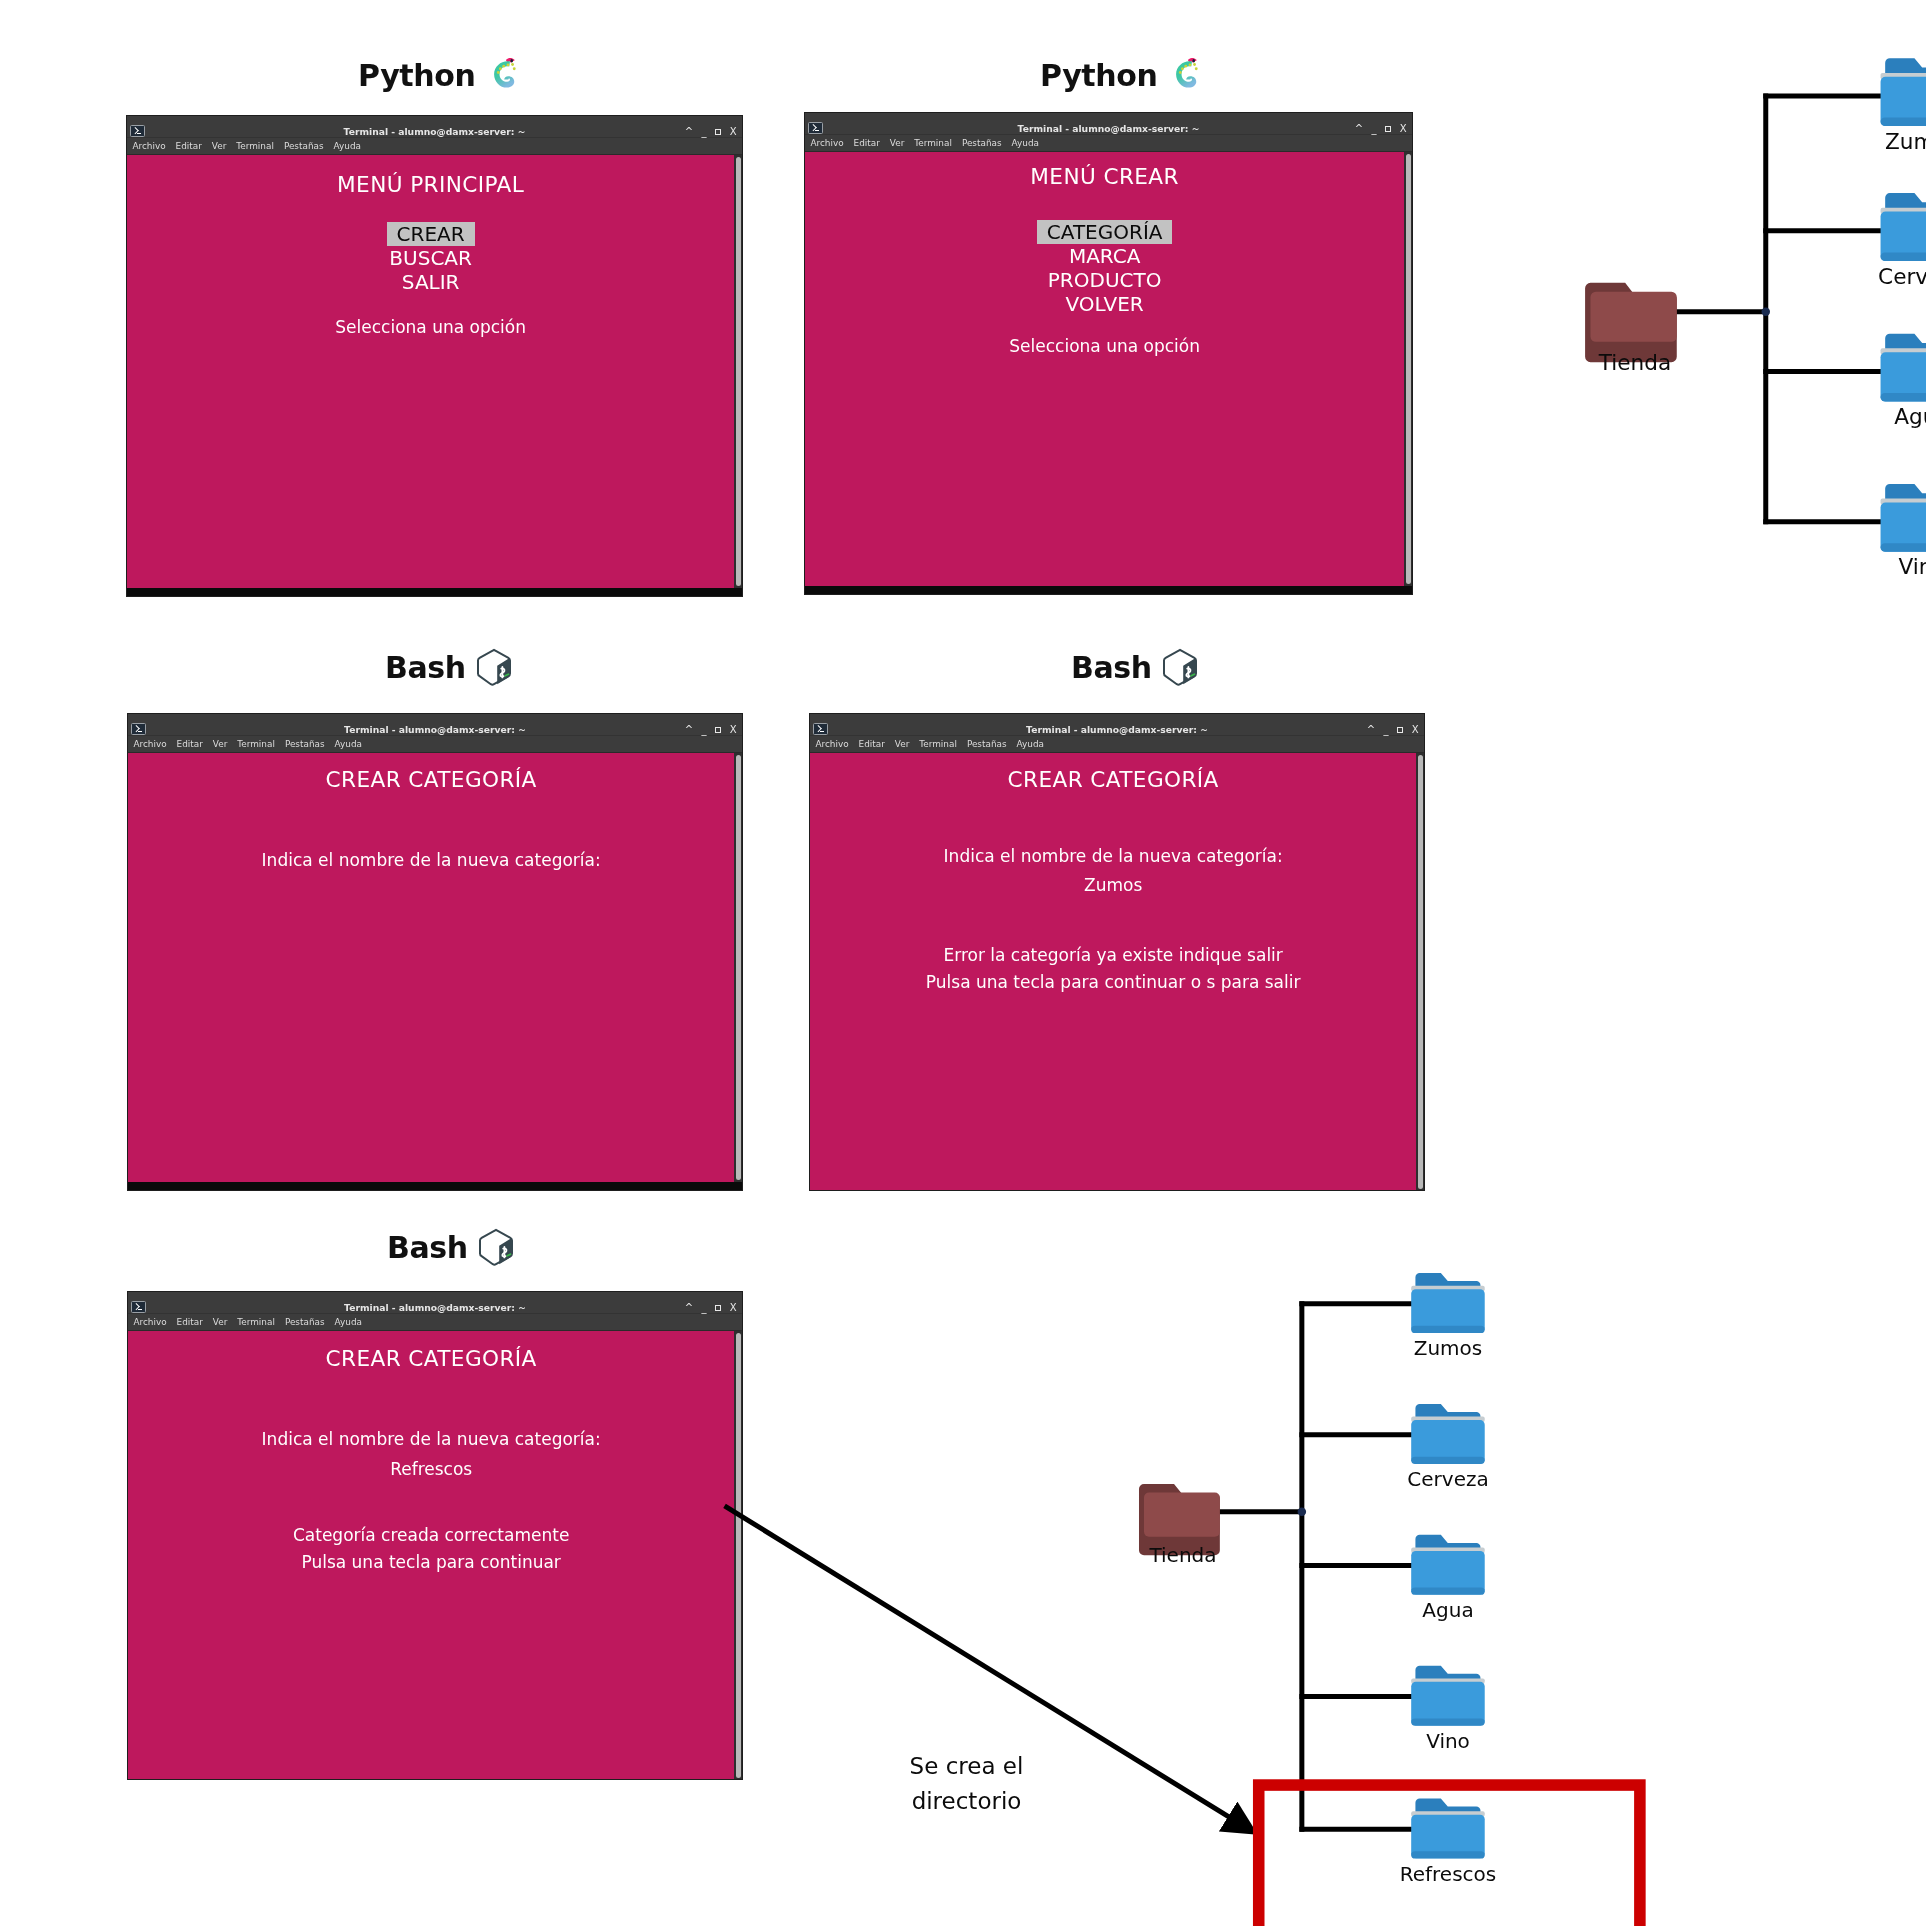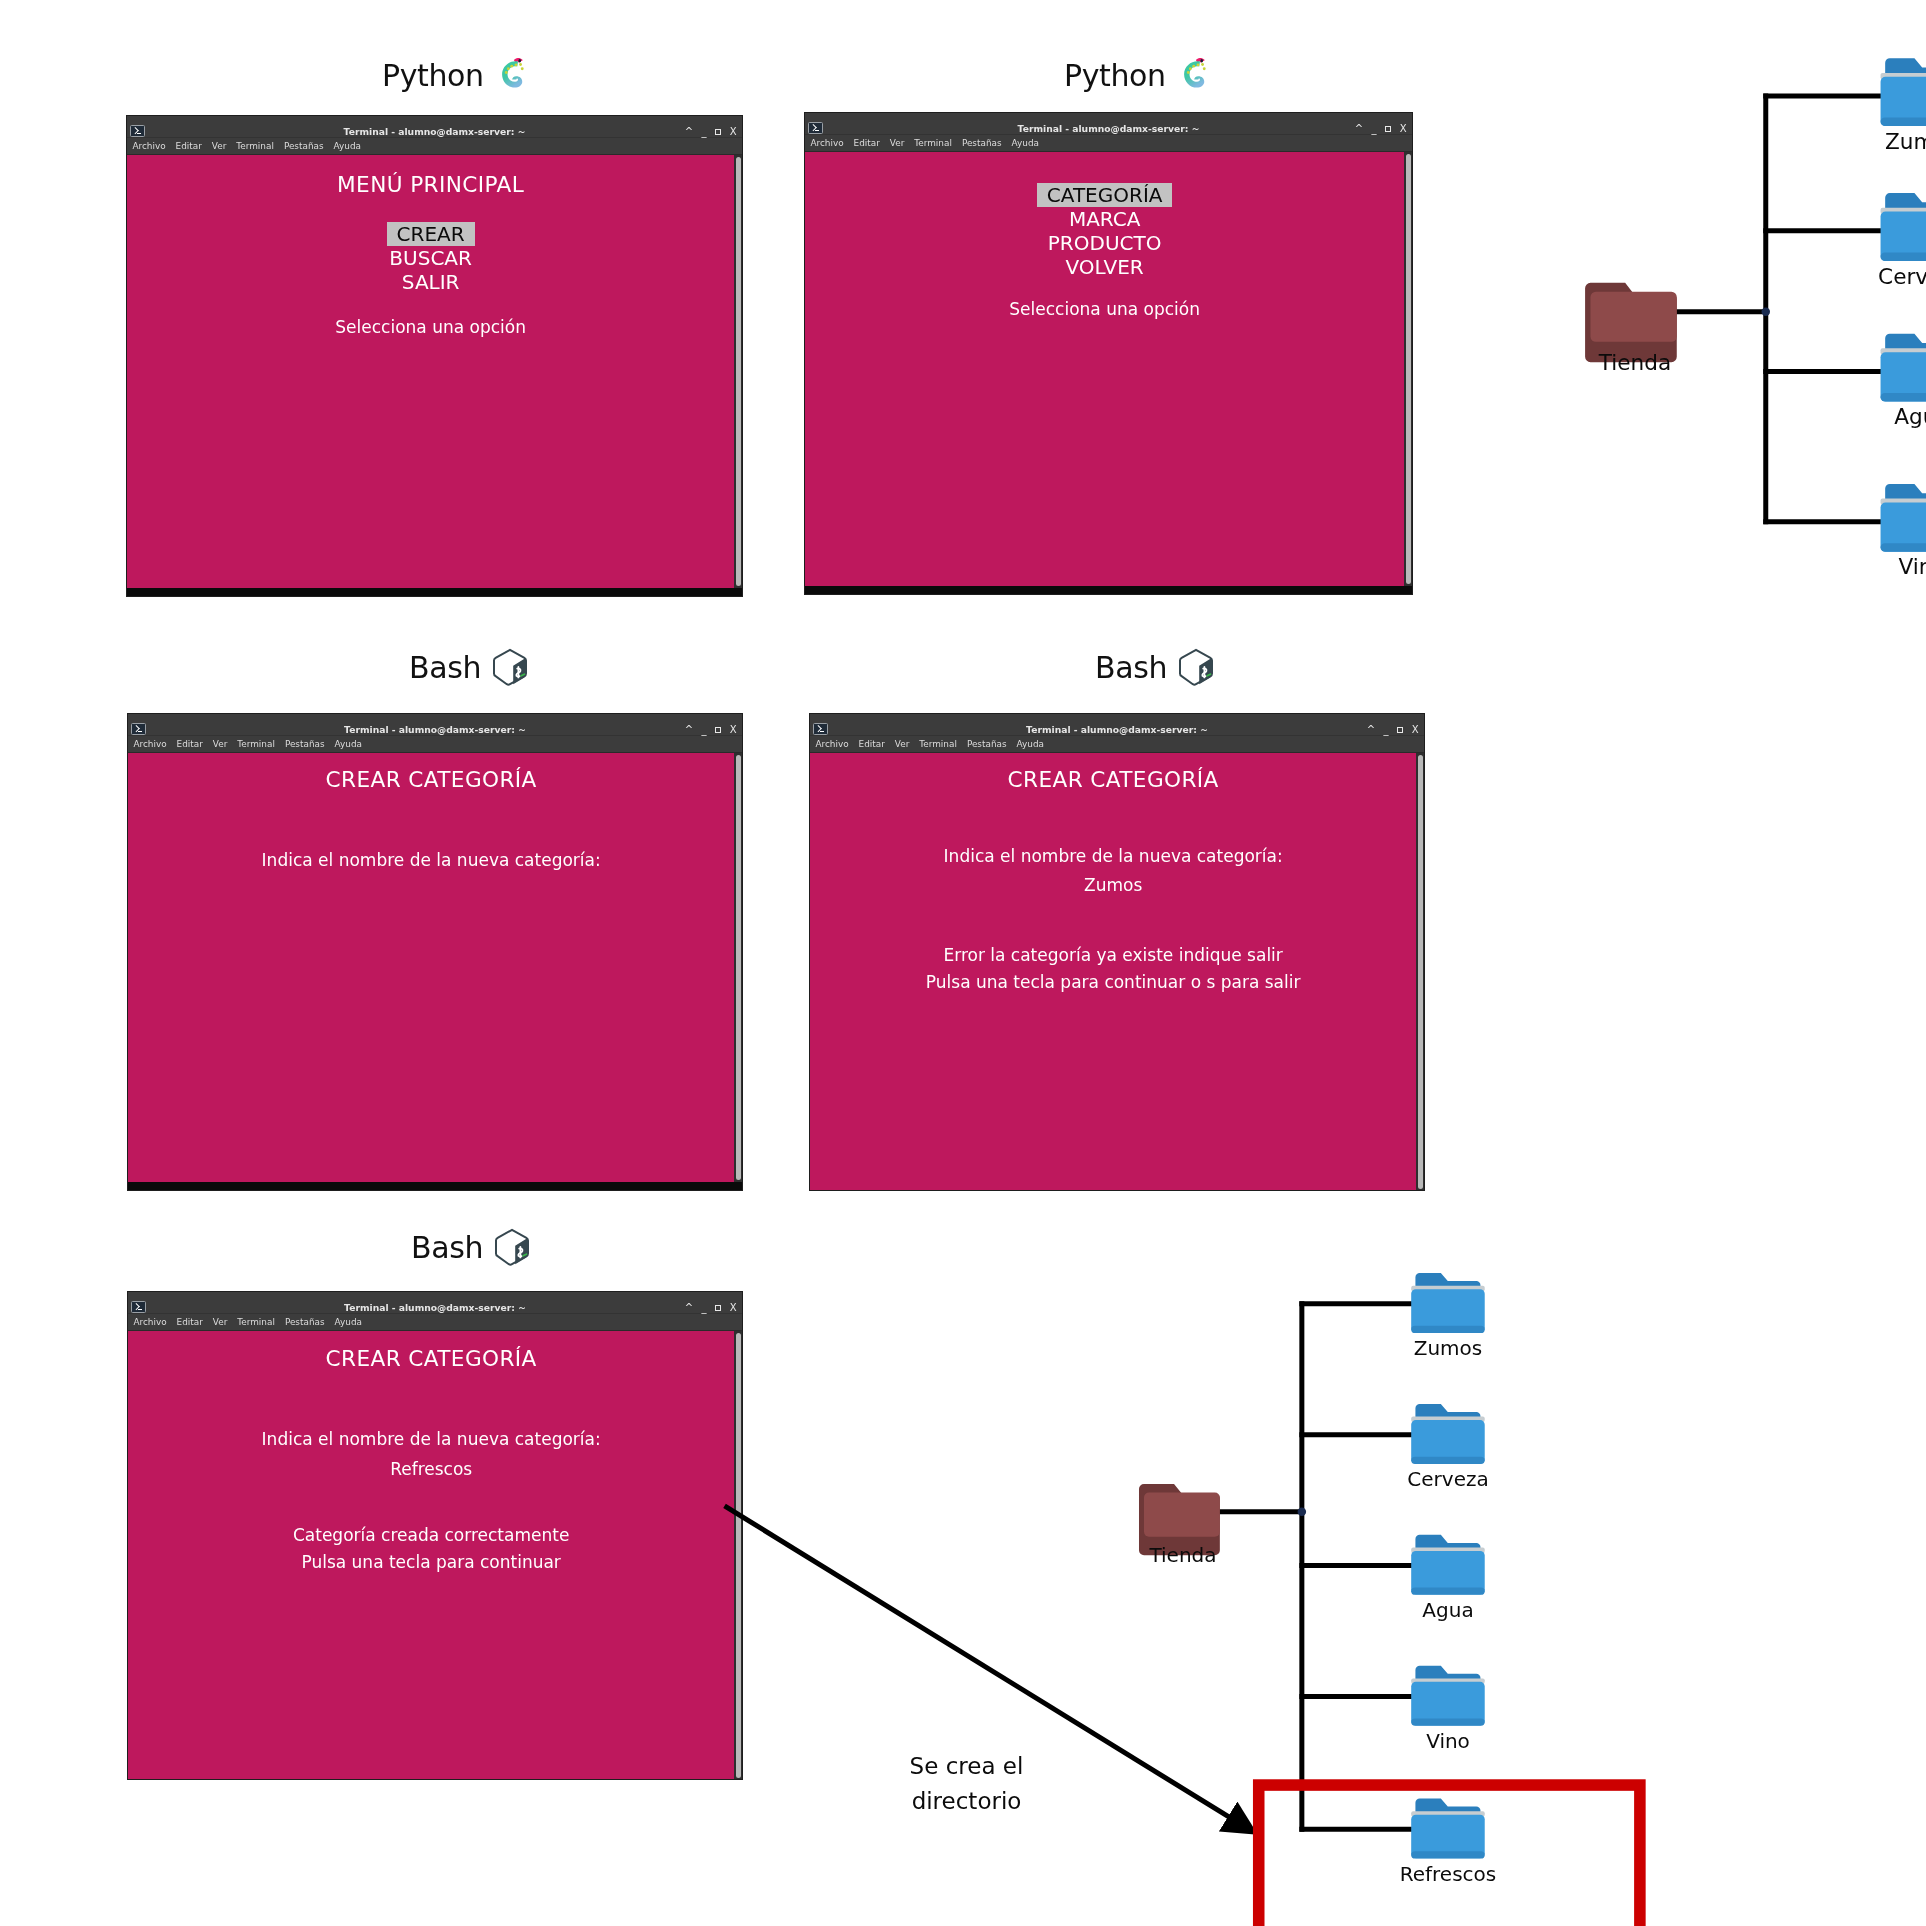--- a/index.html
+++ b/index.html
@@ -22,24 +22,23 @@
   .tech-label {
     position: absolute;
     display: flex;
     align-items: center;
     gap: 8.5px;
     white-space: nowrap;
   }
   .tech-label .tech-text {
     font-family: "DejaVu Sans", sans-serif;
     font-size: 30px;
-    font-weight: 400;
+    font-weight: 700;
     color: #111111;
     letter-spacing: -0.4px;
-    margin-left: 24px;
   }
 
   
   .python-logo { width: 42px; height: 42px; display:block; }
   .bash-logo   { width: 40px; height: 40px; display:block; }
 
   
   .terminal {
     position: absolute;
     background: #2e2e2e;
@@ -307,20 +306,21 @@
   <div class="menubar">
     <span class="mi">Archivo</span>
     <span class="mi">Editar</span>
     <span class="mi">Ver</span>
     <span class="mi">Terminal</span>
     <span class="mi">Pestañas</span>
     <span class="mi">Ayuda</span>
   </div>
   <div class="screen-wrap">
     <div class="screen">
+      <div class="tline head" style="margin-top:11.6px;">MENÚ CREAR</div>
       <div style="height:31px;"></div>
       <div class="tline"><span class="opt sel">CATEGORÍA</span></div>
       <div class="tline"><span class="opt">MARCA</span></div>
       <div class="tline"><span class="opt">PRODUCTO</span></div>
       <div class="tline"><span class="opt">VOLVER</span></div>
       <div style="height:20px;"></div>
       <div class="tline msg">Selecciona una opción</div>
     </div>
     <div class="scrollbar">
         <div class="thumb"></div>

